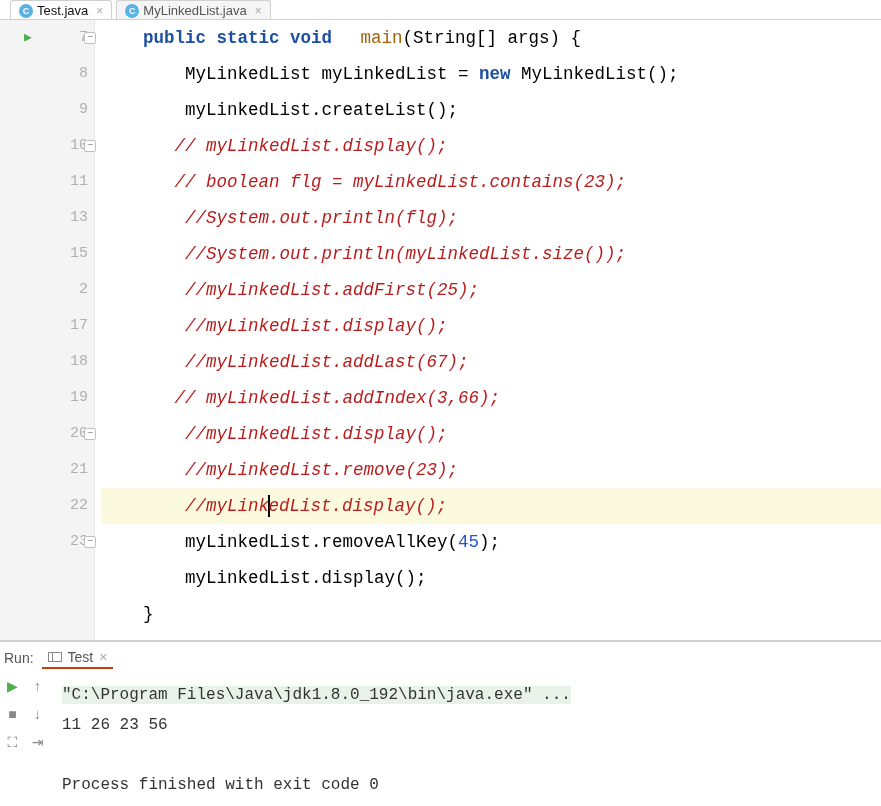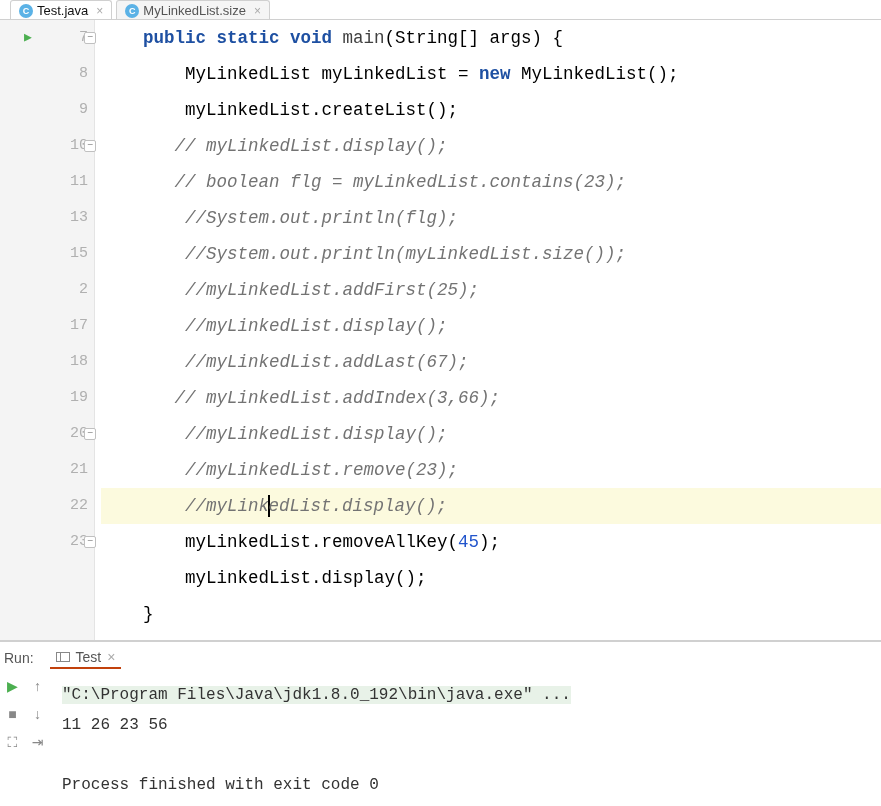--- a/index.html
+++ b/index.html
@@ -41,34 +41,34 @@
   .fold {
     position: absolute; right: -2px; width: 12px; height: 12px;
     border: 1px solid #c0c0c0; background: #fff; color: #888;
     display: flex; align-items: center; justify-content: center;
     font-size: 10px; border-radius: 2px; line-height: 1;
   }
   .code { flex: 1; padding-left: 6px; white-space: pre; }
   .cline { height: 36px; }
   .cline.hl { background: #fcfade; }
   .kw { color: #1e50a2; font-weight: bold; }
-  .fn { color: #404040; }
-  .cm { color: #737373; font-style: italic; }
+  .fn { color: #a16207; margin-left: 18px; }
+  .cm { color: #b91c1c; font-style: italic; }
   .num { color: #2255cc; font-family: Liberation Mono, monospace; }
   .cursor {
     display: inline-block; width: 1.5px; height: 22px; background: #000;
     vertical-align: middle; margin: 0 -1px;
   }
 
   .run-panel {
     border-top: 2px solid #d0d0d0; height: 166px; display: flex; flex-direction: column;
   }
   .run-header {
     height: 32px; display: flex; align-items: center; padding-left: 4px;
-    font-size: 14px; color: #555; gap: 16px;
+    font-size: 14px; color: #555; gap: 8px;
   }
   .run-tab {
     display: flex; align-items: center; gap: 6px; padding: 2px 6px;
     border-bottom: 2px solid #c2410c;
   }
   .run-body { flex: 1; display: flex; }
   .run-toolbar-left, .run-toolbar-right {
     width: 25px; display: flex; flex-direction: column; align-items: center;
     gap: 12px; padding-top: 4px; color: #888;
   }
@@ -91,21 +91,21 @@
 <body>
 
 <div class="tabs">
   <div class="tab active">
     <span class="tab-icon">C</span>
     <span>Test.java</span>
     <span class="tab-close">×</span>
   </div>
   <div class="tab">
     <span class="tab-icon">C</span>
-    <span>MyLinkedList.size</span>
+    <span>MyLinkedList.java</span>
     <span class="tab-close">×</span>
   </div>
 </div>
 
 <div class="editor">
   <div class="gutter" id="gutter">
       <div class="gline">
         <span class="gnum">7</span>
         <span class="run-icon">▶</span>
         <span class="fold">−</span>

